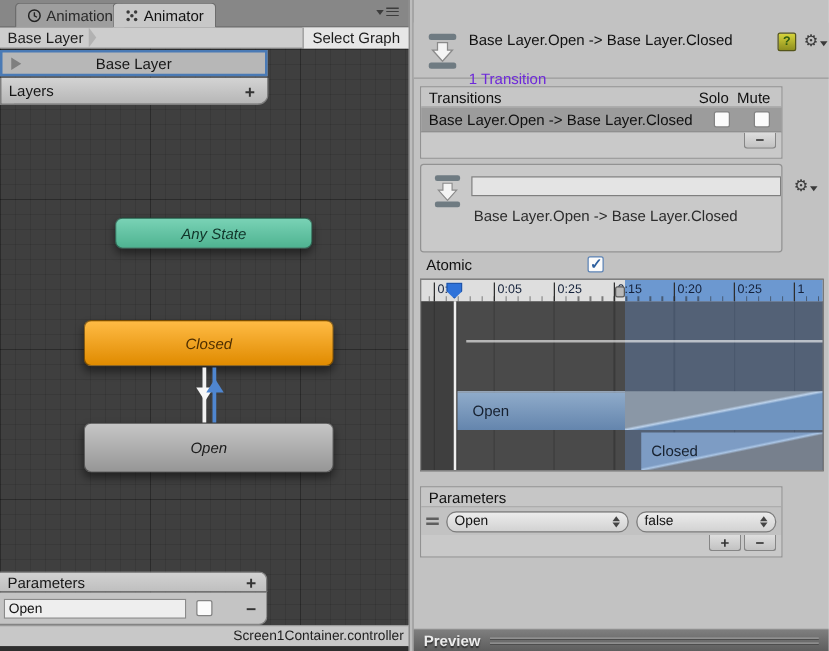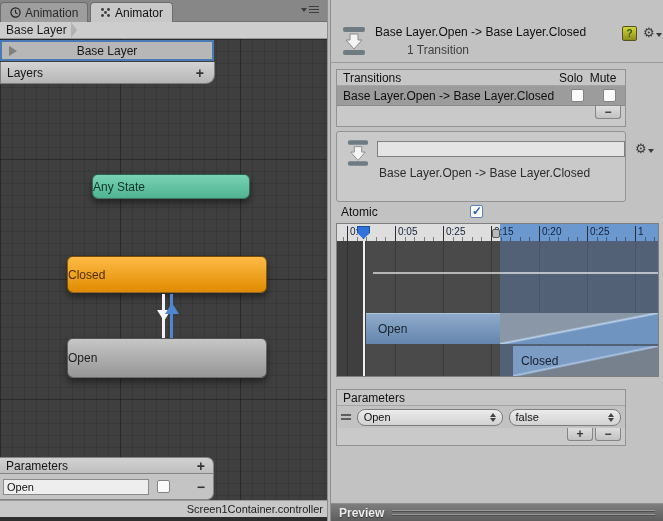--- a/index.html
+++ b/index.html
@@ -37,22 +37,22 @@
       repeating-linear-gradient(to right, rgba(0,0,0,.10) 0 1px, transparent 1px 12px),
       repeating-linear-gradient(to bottom, rgba(0,0,0,.10) 0 1px, transparent 1px 12px); }
 
   .layer-row { position:absolute; left:0; top:40px; width:214px; height:21px; background:#b7b7b7; border:2px solid #4a7ab5;
                display:flex; align-items:center; justify-content:center; color:#161616; }
   .layer-row .expander { position:absolute; left:7px; width:0; height:0; border-left:8px solid #7f7f7f; border-top:5px solid transparent; border-bottom:5px solid transparent; }
   .layers-bar { position:absolute; left:0; top:62px; width:215px; height:22px; background:linear-gradient(#d4d4d4,#b6b6b6);
                 border:1px solid #7e7e7e; border-top:none; border-radius:0 0 9px 0; display:flex; align-items:center; padding:0 10px 0 6px; color:#161616; }
   .layers-bar .plus { margin-left:auto; font-size:14px; font-weight:bold; color:#333; }
 
-  .node { position:absolute; border-radius:6px; display:flex; align-items:center; 
-          box-shadow:0 4px 7px rgba(0,0,0,.45); border:1px solid rgba(0,0,0,.45); }
+  .node { position:absolute; border-radius:6px; display:flex; align-items:center; justify-content:center;
+          box-shadow:0 4px 7px rgba(0,0,0,.45); border:1px solid rgba(0,0,0,.45);font-style:italic; }
   .node-anystate { left:92px; top:174px; width:158px; height:25px; background:linear-gradient(#79d2b5,#4fb391); color:#11352a; }
   .node-closed { left:67px; top:256px; width:200px; height:37px; background:linear-gradient(#ffbb45,#e08b00); color:#4f2f00; }
   .node-open { left:67px; top:338px; width:200px; height:40px; background:linear-gradient(#c6c6c6,#969696); color:#1b1b1b; }
 
   .tr-line-white { position:absolute; left:162px; top:294px; width:3px; height:44px; background:#f2f2f2; }
   .tr-line-blue  { position:absolute; left:170px; top:294px; width:3px; height:44px; background:#4f86d0; }
   .tr-head-down { position:absolute; left:157px; top:310px; width:0; height:0; border-left:7px solid transparent; border-right:7px solid transparent; border-top:11px solid #f8f8f8; }
   .tr-head-up   { position:absolute; left:165px; top:303px; width:0; height:0; border-left:7px solid transparent; border-right:7px solid transparent; border-bottom:11px solid #4f86d0; }
 
   
@@ -69,21 +69,21 @@
   .statusbar-under { position:absolute; left:0; top:517px; width:327px; height:4px; background:#2e2e2e; }
 
   
   .cb { width:13px; height:13px; background:#fbfbfb; border:1px solid #838383; border-radius:2px; position:relative; }
   .cb.checked { border-color:#5c83b5; }
   .cb.checked::after { content:"\2713"; position:absolute; left:1px; top:-2px; font-size:12px; font-weight:bold; color:#2d5f9e; }
 
   
   .insp-header { position:absolute; left:0; top:18px; width:332px; height:45px; background:#c2c2c2; border-bottom:1px solid #9b9b9b; }
   .insp-title { position:absolute; left:44px; top:7px; color:#111; }
-  .insp-sub { position:absolute; left:44px; top:25px; color:#404040;margin-left:32px; }
+  .insp-sub { position:absolute; left:44px; top:38px; color:#6d28d9; }
   .icon-transition { position:absolute; }
   .book-icon { position:absolute; left:291px; top:8px; width:15px; height:15px; background:linear-gradient(#d6d43b,#8e8e1e); border:1px solid #55551a; border-radius:2px;
                display:flex; align-items:center; justify-content:center; font-size:10px; font-weight:bold; color:#2f5c10; }
   .gear { font-size:13px; color:#3a3a3a; line-height:1; }
   .gear-wrap { position:absolute; display:flex; align-items:flex-end; gap:1px; }
   .gear-tri { width:0; height:0; border-left:3px solid transparent; border-right:3px solid transparent; border-top:4px solid #3a3a3a; margin-bottom:2px; }
   .lock { width:10px; height:8px; border:1px solid #555; border-radius:1px; position:relative; background:#a9a9a9; }
   .lock::before { content:""; position:absolute; left:-1px; top:-6px; width:6px; height:6px; border:2px solid #555; border-bottom:none; border-radius:4px 4px 0 0; }
 
   .section { position:absolute; left:5px; width:290px; background:#c9c9c9; border:1px solid #929292; }
@@ -154,21 +154,21 @@
   .preview-label { font-weight:bold; color:#ececec; text-shadow:0 1px 1px #333; }
   .grip { flex:1; height:5px; border-top:1px solid #9a9a9a; border-bottom:1px solid #9a9a9a; box-shadow:0 1px 0 #4d4d4d, inset 0 1px 0 #4d4d4d; }
 </style>
 </head>
 <body>
 
 <div id="app">
 
   <div class="pane-left">
     <div class="tabbar">
-      <div class="tab" style="left:0;">
+      <div class="tab" style="left:12px;">
         <svg width="11" height="11" viewBox="0 0 11 11">
             <circle cx="5.5" cy="5.5" r="4.6" fill="none" stroke="#222" stroke-width="1.2"></circle>
             <path d="M5.5 2.8 V5.7 L7.6 6.8" fill="none" stroke="#222" stroke-width="1.1"></path>
           </svg>
         <span>Animation</span>
       </div>
       <div class="tab active" style="left:90px;">
         <svg width="11" height="11" viewBox="0 0 11 11">
             <circle cx="2.5" cy="2.5" r="1.4" fill="#3a3a3a"></circle>
             <circle cx="8.5" cy="2.5" r="1.4" fill="#3a3a3a"></circle>
@@ -181,20 +181,21 @@
       <div class="panemenu" style="right:8px;">
         <span class="tri-dn"></span>
         <span class="burger"></span>
       </div>
     </div>
 
     <div class="toolbar">
       <span class="crumb">Base Layer</span>
       <span class="crumb-arrow"></span>
       <span class="toolbar-spacer"></span>
+      <span class="tbtn">Select Graph</span>
     </div>
 
     <div class="graph"></div>
 
     <div class="layer-row">
       <span class="expander"></span>
       <span>Base Layer</span>
     </div>
     <div class="layers-bar">
       <span>Layers</span>

